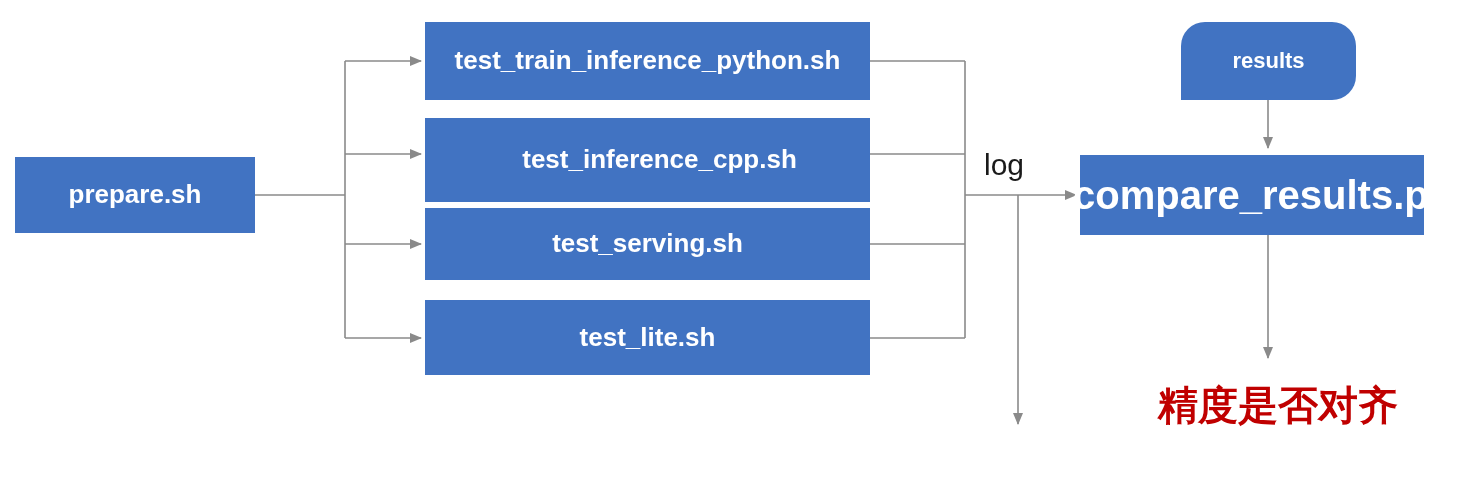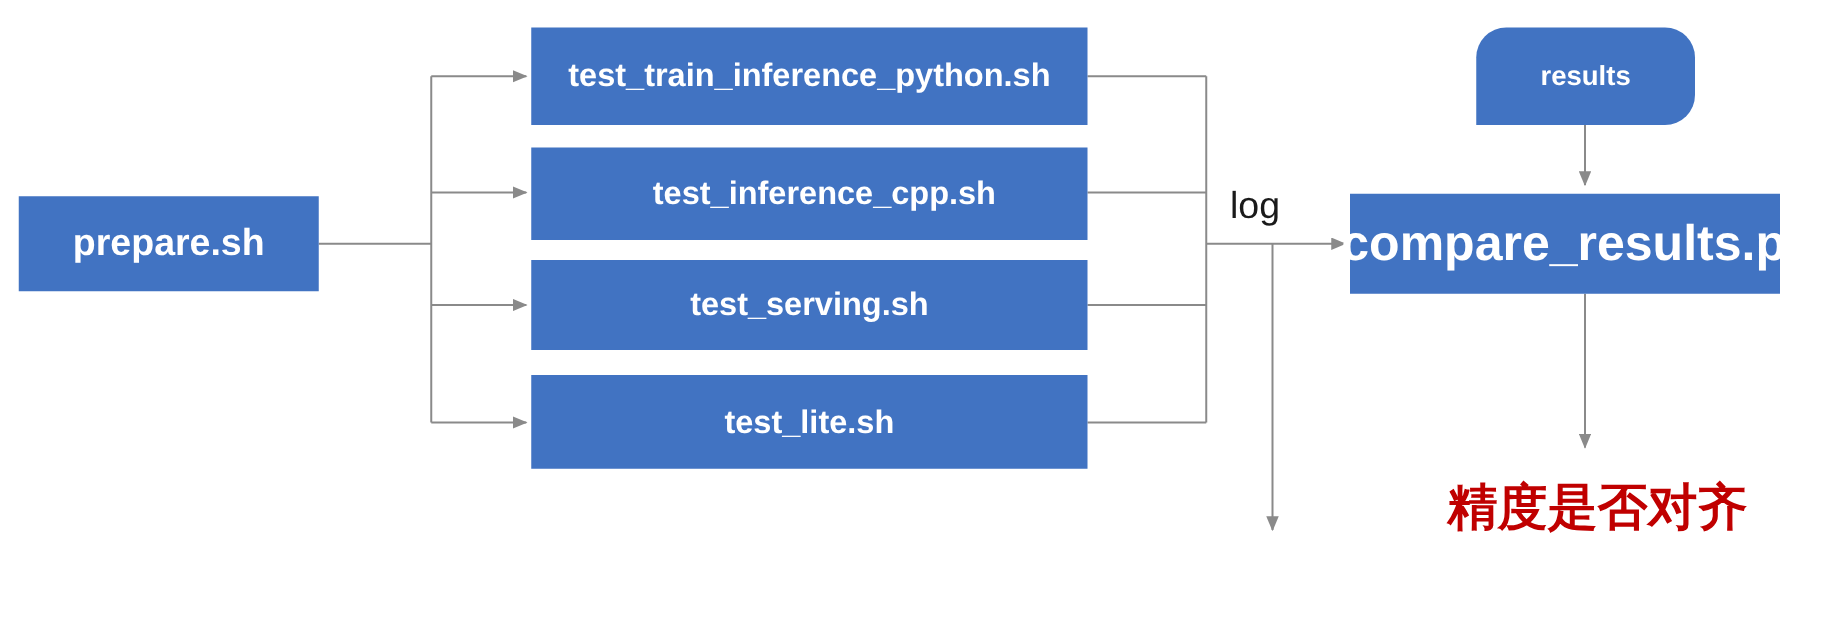--- a/index.html
+++ b/index.html
@@ -33,24 +33,24 @@
     position: absolute;
     background: var(--box-fill, #4173c2);
     color: var(--box-text, #ffffff);
     display: flex;
     align-items: center;
     justify-content: center;
     text-align: center;
     font-weight: bold;
     line-height: 1.15;
   }
-  .node-prepare   { left: 15px;   top: 157px; width: 240px; height: 76px; font-size: 30px; }
+  .node-prepare   { left: 15px;   top: 157px; width: 240px; height: 76px; font-size: 26px; }
   .node-test      { left: 425px;  width: 445px; font-size: 26px; }
   .node-test-1    { top: 22px;  height: 78px; }
-  .node-test-2    { top: 118px; height: 74px; padding-left: 24px; }
+  .node-test-2    { top: 118px; height: 84px; padding-left: 24px; }
   .node-test-3    { top: 208px; height: 72px; }
   .node-test-4    { top: 300px; height: 75px; }
   .node-results   { left: 1181px; top: 22px;  width: 175px; height: 78px; font-size: 22px;
                     border-radius: 24px 24px 24px 0; }
   .node-compare   { left: 1080px; top: 155px; width: 344px; height: 80px; font-size: 40px; padding-left: 20px; }
   .label {
     position: absolute;
     white-space: nowrap;
     text-align: center;
   }

